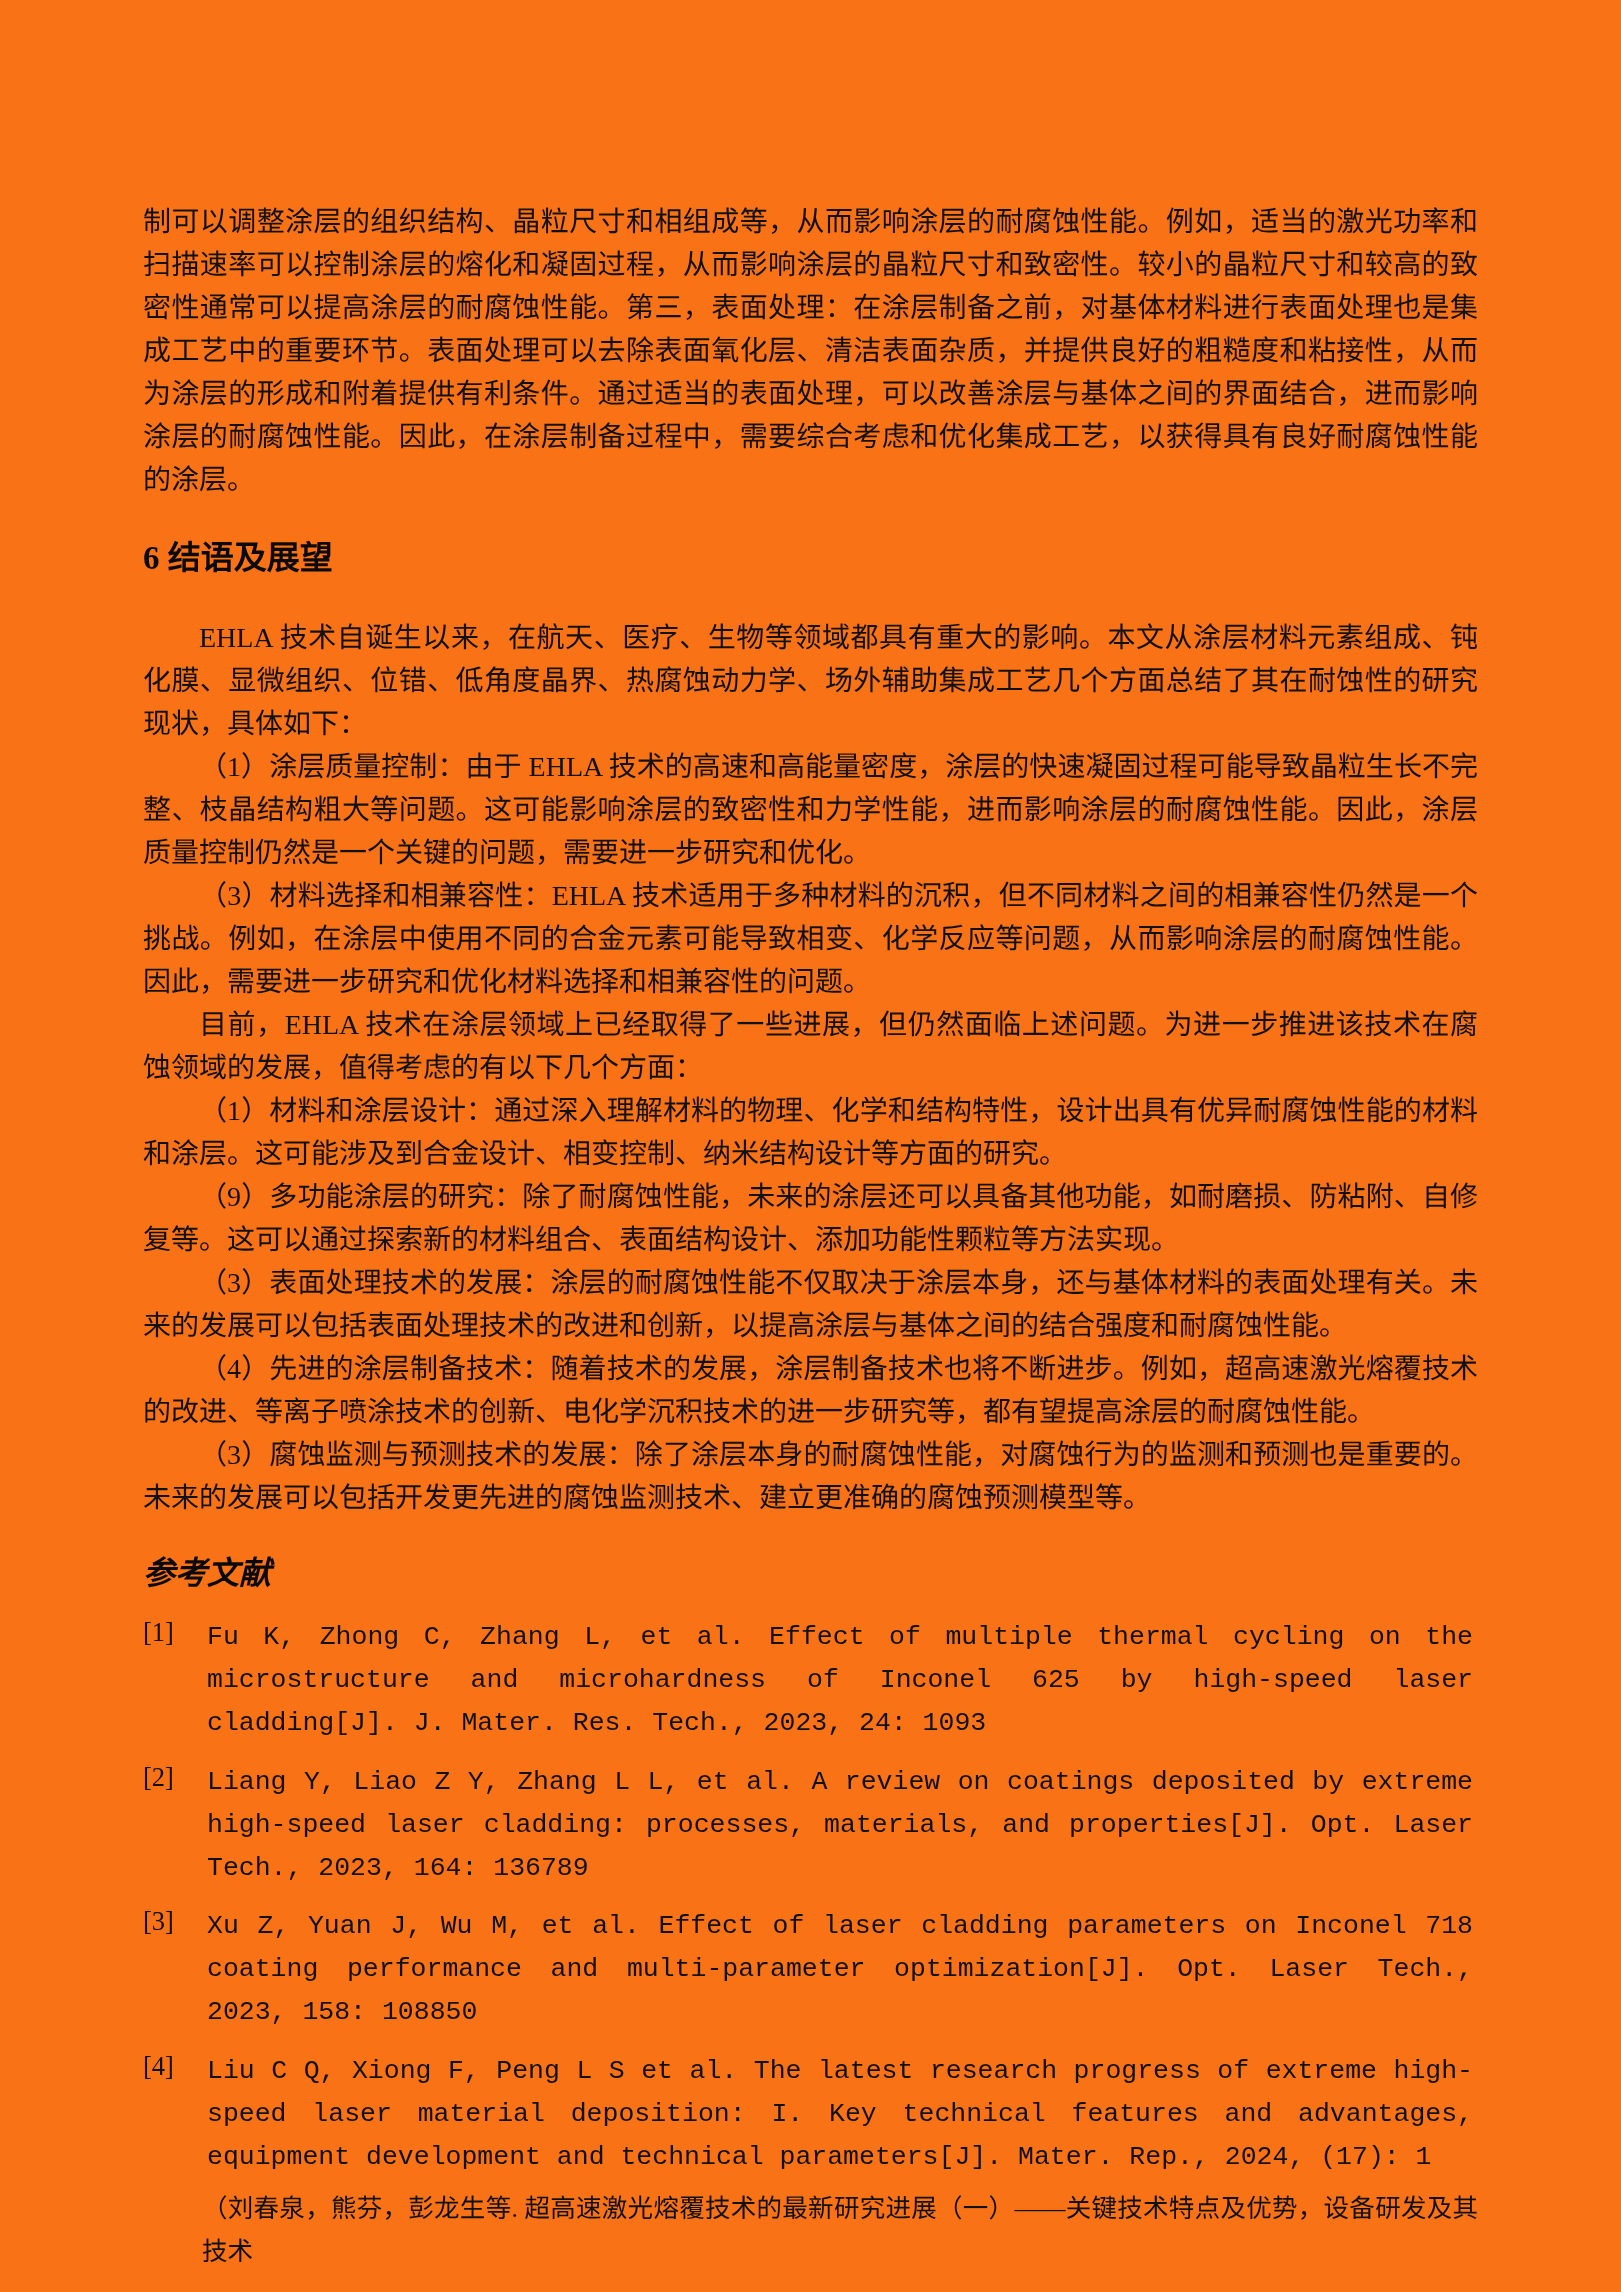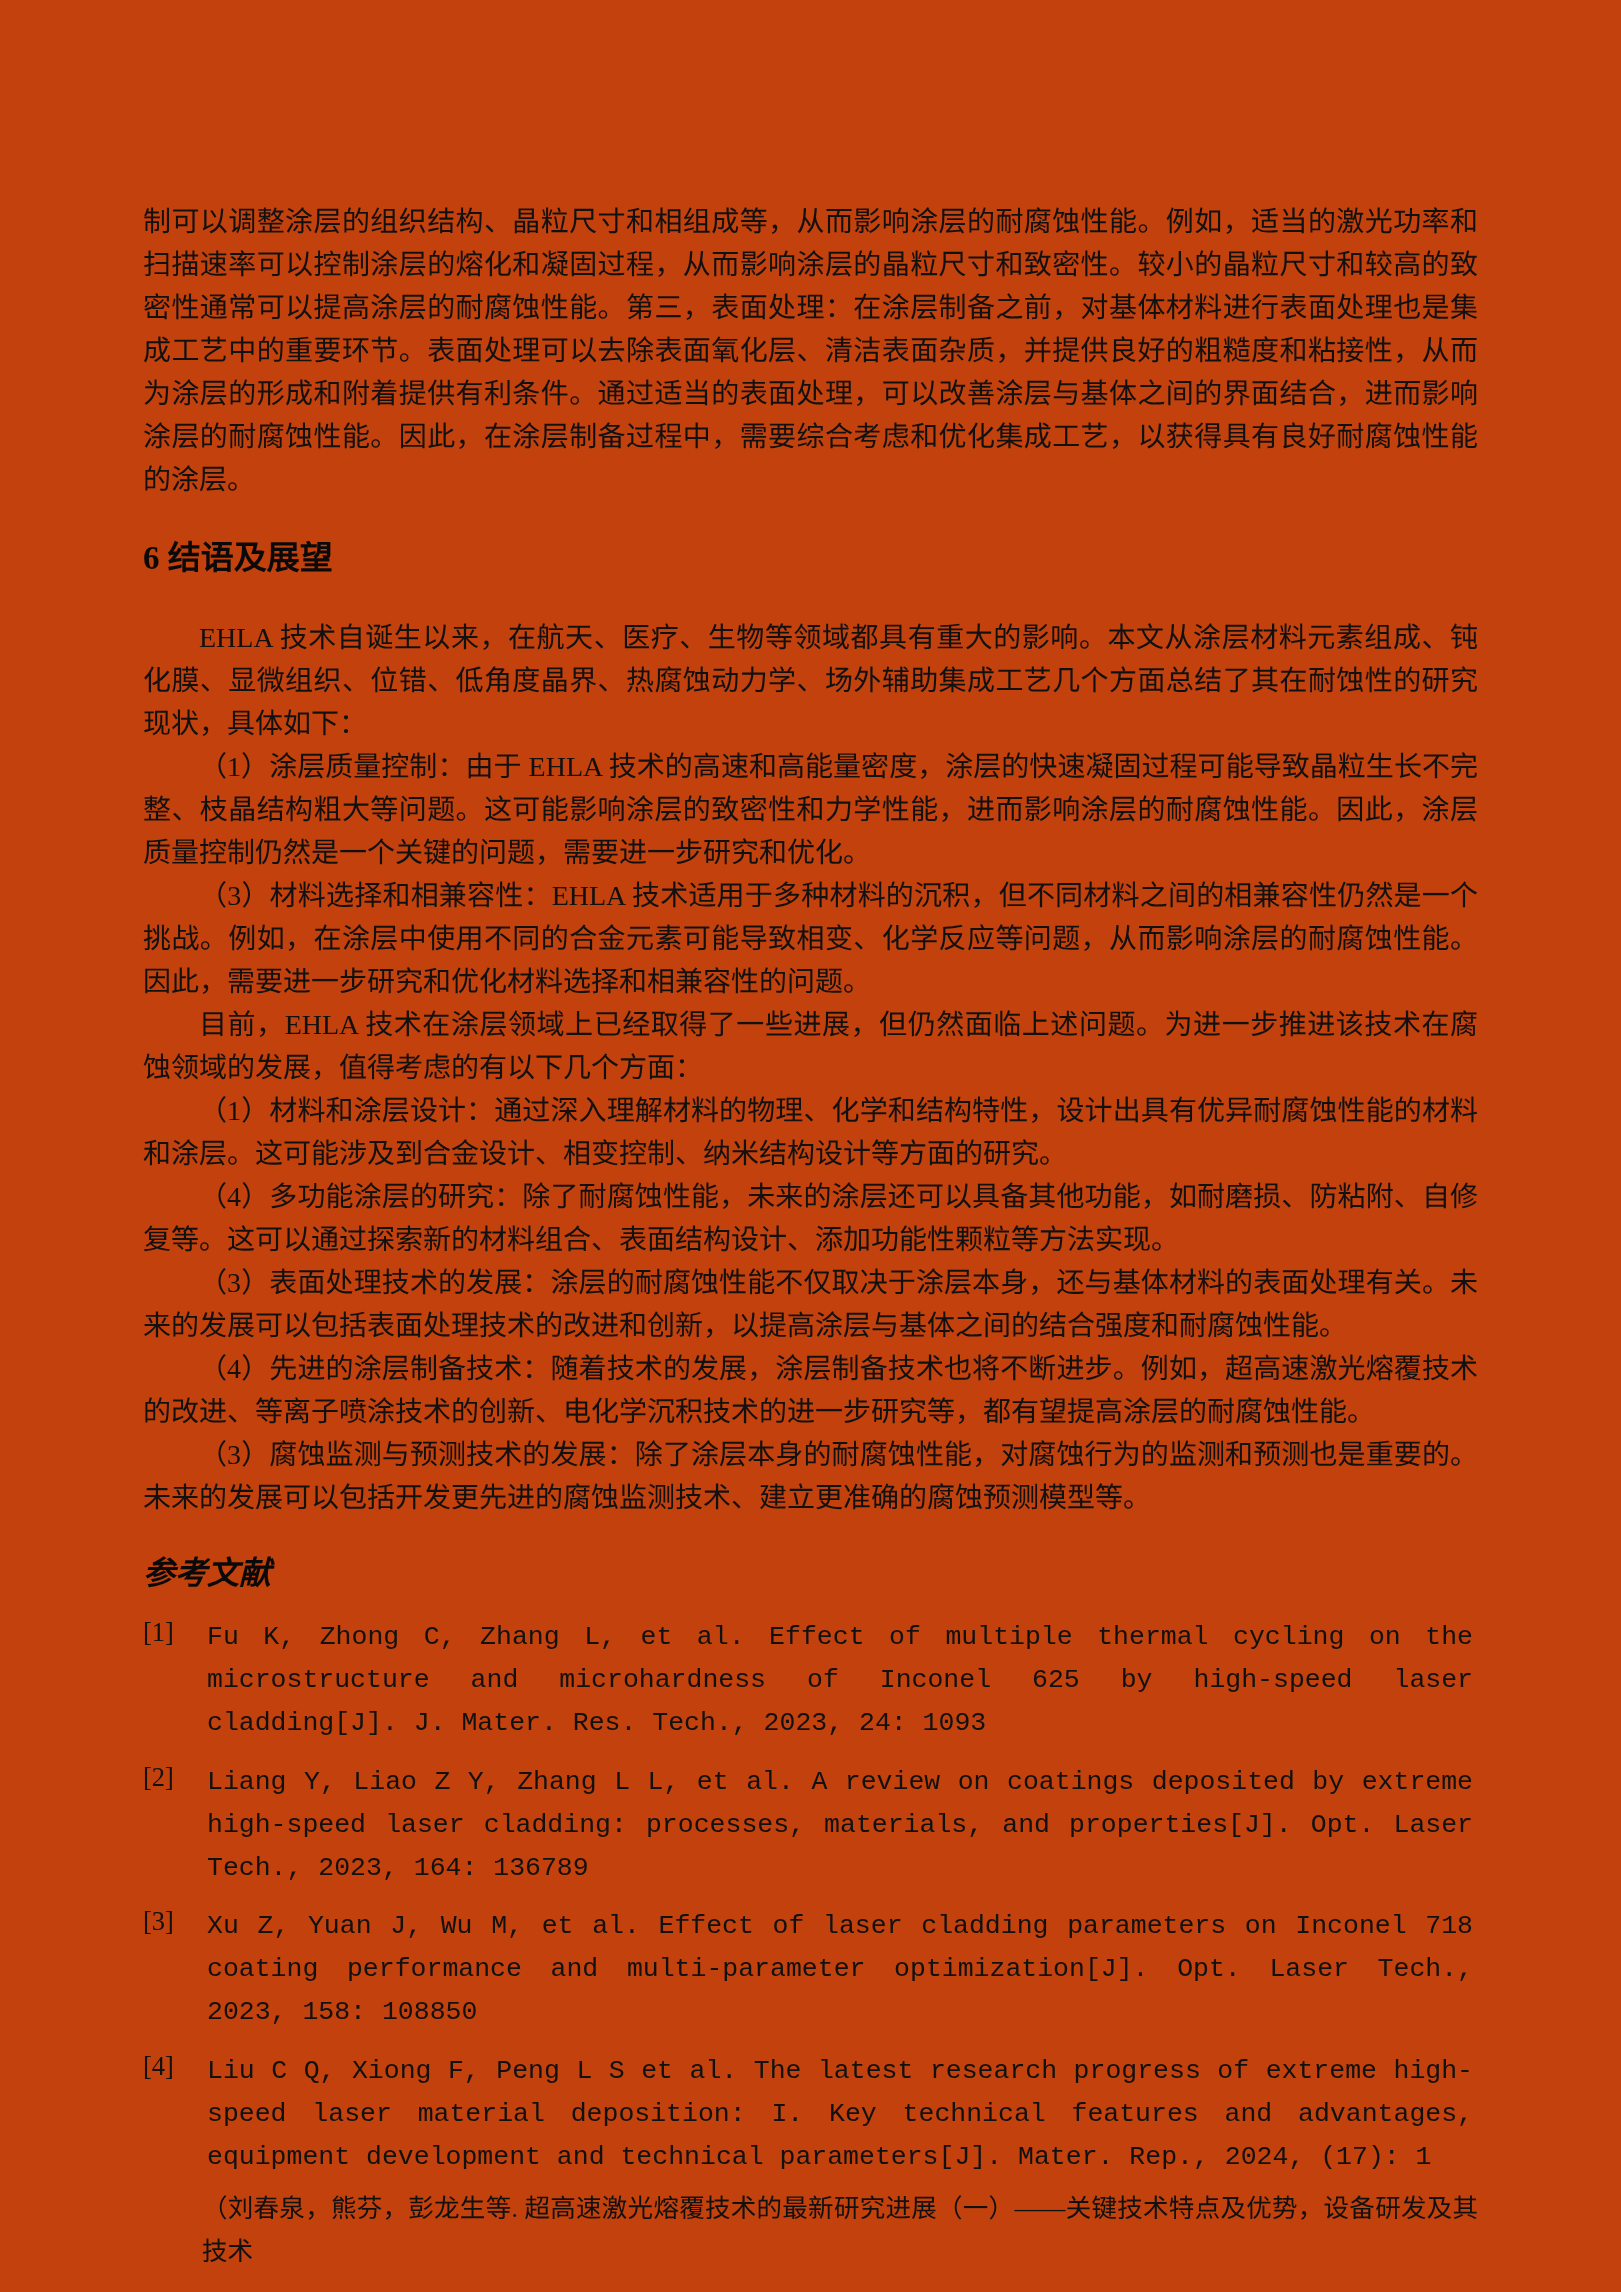--- a/index.html
+++ b/index.html
@@ -7,21 +7,21 @@
     padding: 0;
     background: #ffffff;
   }
   .page {
     position: relative;
     width: 1621px;
     height: 2293px;
     box-sizing: border-box;
     margin: 0 auto;
     padding: 200px 143px 0 143px;
-    background: #c2410c;
+    background: #f97316;
     color: #111111;
     font-family: "Liberation Serif", "DejaVu Serif", serif;
   }
   .body-par {
     margin: 0;
     font-size: 28px;
     line-height: 43px;
     text-align: justify;
     text-indent: 2em;
     word-break: break-word;
@@ -91,21 +91,21 @@
 
   <p class="body-par">（1）涂层质量控制：由于 EHLA 技术的高速和高能量密度，涂层的快速凝固过程可能导致晶粒生长不完整、枝晶结构粗大等问题。这可能影响涂层的致密性和力学性能，进而影响涂层的耐腐蚀性能。因此，涂层质量控制仍然是一个关键的问题，需要进一步研究和优化。</p>
 
 
   <p class="body-par">（3）材料选择和相兼容性：EHLA 技术适用于多种材料的沉积，但不同材料之间的相兼容性仍然是一个挑战。例如，在涂层中使用不同的合金元素可能导致相变、化学反应等问题，从而影响涂层的耐腐蚀性能。因此，需要进一步研究和优化材料选择和相兼容性的问题。</p>
 
   <p class="body-par">目前，EHLA 技术在涂层领域上已经取得了一些进展，但仍然面临上述问题。为进一步推进该技术在腐蚀领域的发展，值得考虑的有以下几个方面：</p>
 
   <p class="body-par">（1）材料和涂层设计：通过深入理解材料的物理、化学和结构特性，设计出具有优异耐腐蚀性能的材料和涂层。这可能涉及到合金设计、相变控制、纳米结构设计等方面的研究。</p>
 
-  <p class="body-par">（4）多功能涂层的研究：除了耐腐蚀性能，未来的涂层还可以具备其他功能，如耐磨损、防粘附、自修复等。这可以通过探索新的材料组合、表面结构设计、添加功能性颗粒等方法实现。</p>
+  <p class="body-par">（9）多功能涂层的研究：除了耐腐蚀性能，未来的涂层还可以具备其他功能，如耐磨损、防粘附、自修复等。这可以通过探索新的材料组合、表面结构设计、添加功能性颗粒等方法实现。</p>
 
   <p class="body-par">（3）表面处理技术的发展：涂层的耐腐蚀性能不仅取决于涂层本身，还与基体材料的表面处理有关。未来的发展可以包括表面处理技术的改进和创新，以提高涂层与基体之间的结合强度和耐腐蚀性能。</p>
 
   <p class="body-par">（4）先进的涂层制备技术：随着技术的发展，涂层制备技术也将不断进步。例如，超高速激光熔覆技术的改进、等离子喷涂技术的创新、电化学沉积技术的进一步研究等，都有望提高涂层的耐腐蚀性能。</p>
 
   <p class="body-par">（3）腐蚀监测与预测技术的发展：除了涂层本身的耐腐蚀性能，对腐蚀行为的监测和预测也是重要的。未来的发展可以包括开发更先进的腐蚀监测技术、建立更准确的腐蚀预测模型等。</p>
 
   <h2 class="refs-heading">参考文献</h2>
 
   <div class="ref-list">

